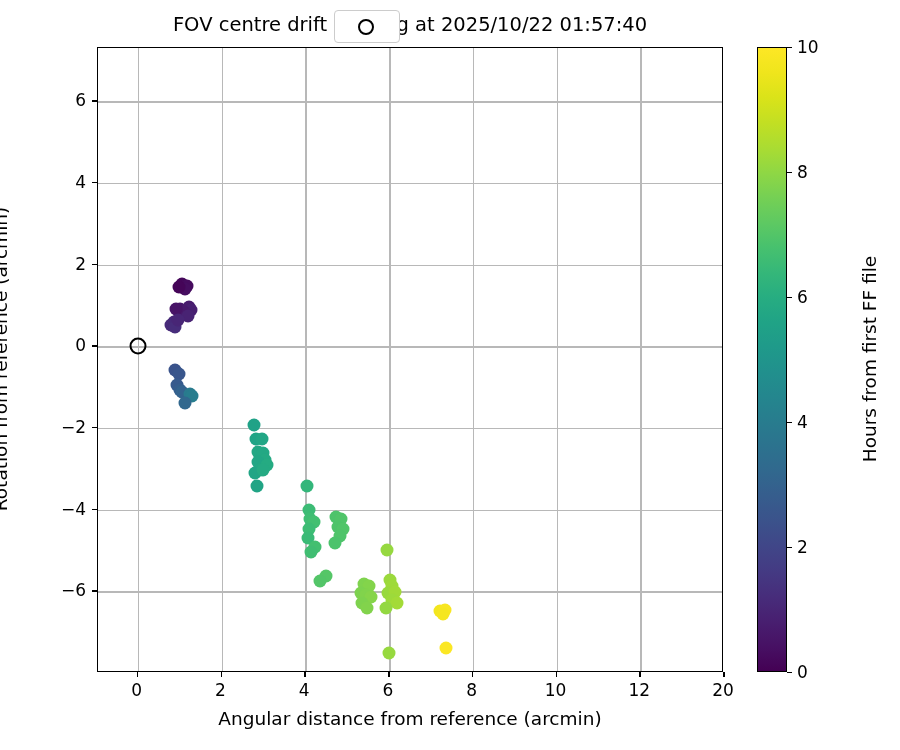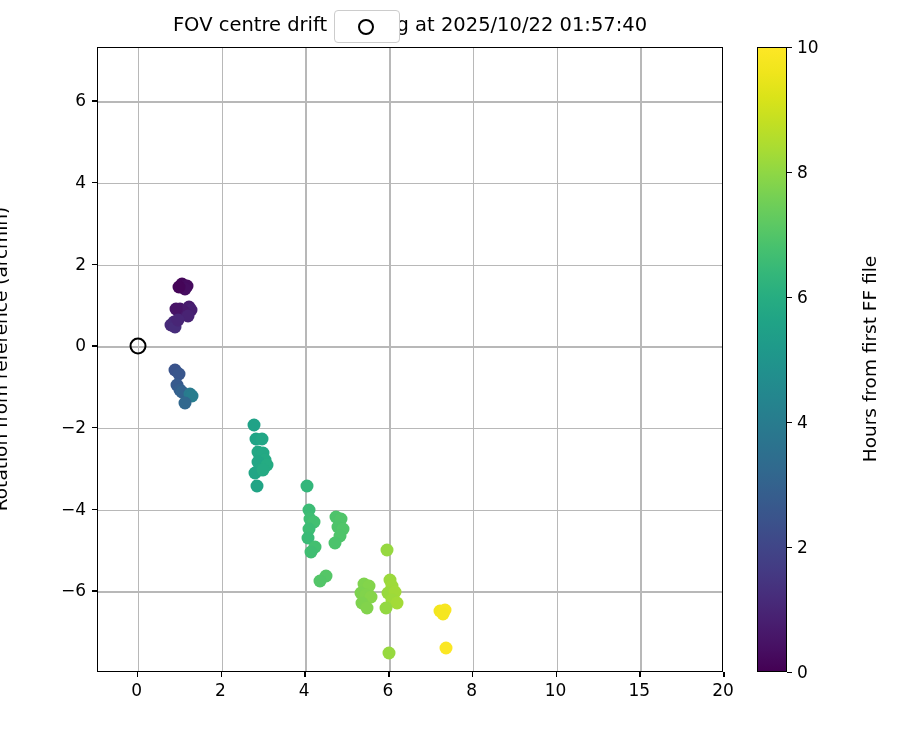--- a/index.html
+++ b/index.html
@@ -337,41 +337,42 @@
       <div class="xtick-label" style="left: 220.525px;">2</div>
       <div class="tick-mark-x" style="left: 304.271px;"></div>
       <div class="xtick-label" style="left: 304.271px;">4</div>
       <div class="tick-mark-x" style="left: 388.017px;"></div>
       <div class="xtick-label" style="left: 388.017px;">6</div>
       <div class="tick-mark-x" style="left: 471.763px;"></div>
       <div class="xtick-label" style="left: 471.763px;">8</div>
       <div class="tick-mark-x" style="left: 555.508px;"></div>
       <div class="xtick-label" style="left: 555.508px;">10</div>
       <div class="tick-mark-x" style="left: 639.254px;"></div>
-      <div class="xtick-label" style="left: 639.254px;">15</div>
+      <div class="xtick-label" style="left: 639.254px;">12</div>
       <div class="tick-mark-x" style="left: 723px;"></div>
       <div class="xtick-label" style="left: 723px;">20</div>
     </div>
   <div id="ticks-y">
       <div class="tick-mark-y" style="top: 100.105px;"></div>
       <div class="ytick-label" style="top: 100.105px; left: 40px; width: 46px;">6</div>
       <div class="tick-mark-y" style="top: 181.804px;"></div>
       <div class="ytick-label" style="top: 181.804px; left: 40px; width: 46px;">4</div>
       <div class="tick-mark-y" style="top: 263.503px;"></div>
       <div class="ytick-label" style="top: 263.503px; left: 40px; width: 46px;">2</div>
       <div class="tick-mark-y" style="top: 345.203px;"></div>
       <div class="ytick-label" style="top: 345.203px; left: 40px; width: 46px;">0</div>
       <div class="tick-mark-y" style="top: 426.902px;"></div>
       <div class="ytick-label" style="top: 426.902px; left: 40px; width: 46px;">−2</div>
       <div class="tick-mark-y" style="top: 508.601px;"></div>
       <div class="ytick-label" style="top: 508.601px; left: 40px; width: 46px;">−4</div>
       <div class="tick-mark-y" style="top: 590.301px;"></div>
       <div class="ytick-label" style="top: 590.301px; left: 40px; width: 46px;">−6</div>
     </div>
 
+  <div id="xlabel">Angular distance from reference (arcmin)</div>
   <div id="ylabel">
       <span>Rotation from reference (arcmin)</span>
     </div>
 
   <div id="legend">
     <span id="legend-marker"></span>
   </div>
 
   <div id="colorbar-wrap">
     <div id="colorbar"></div>

